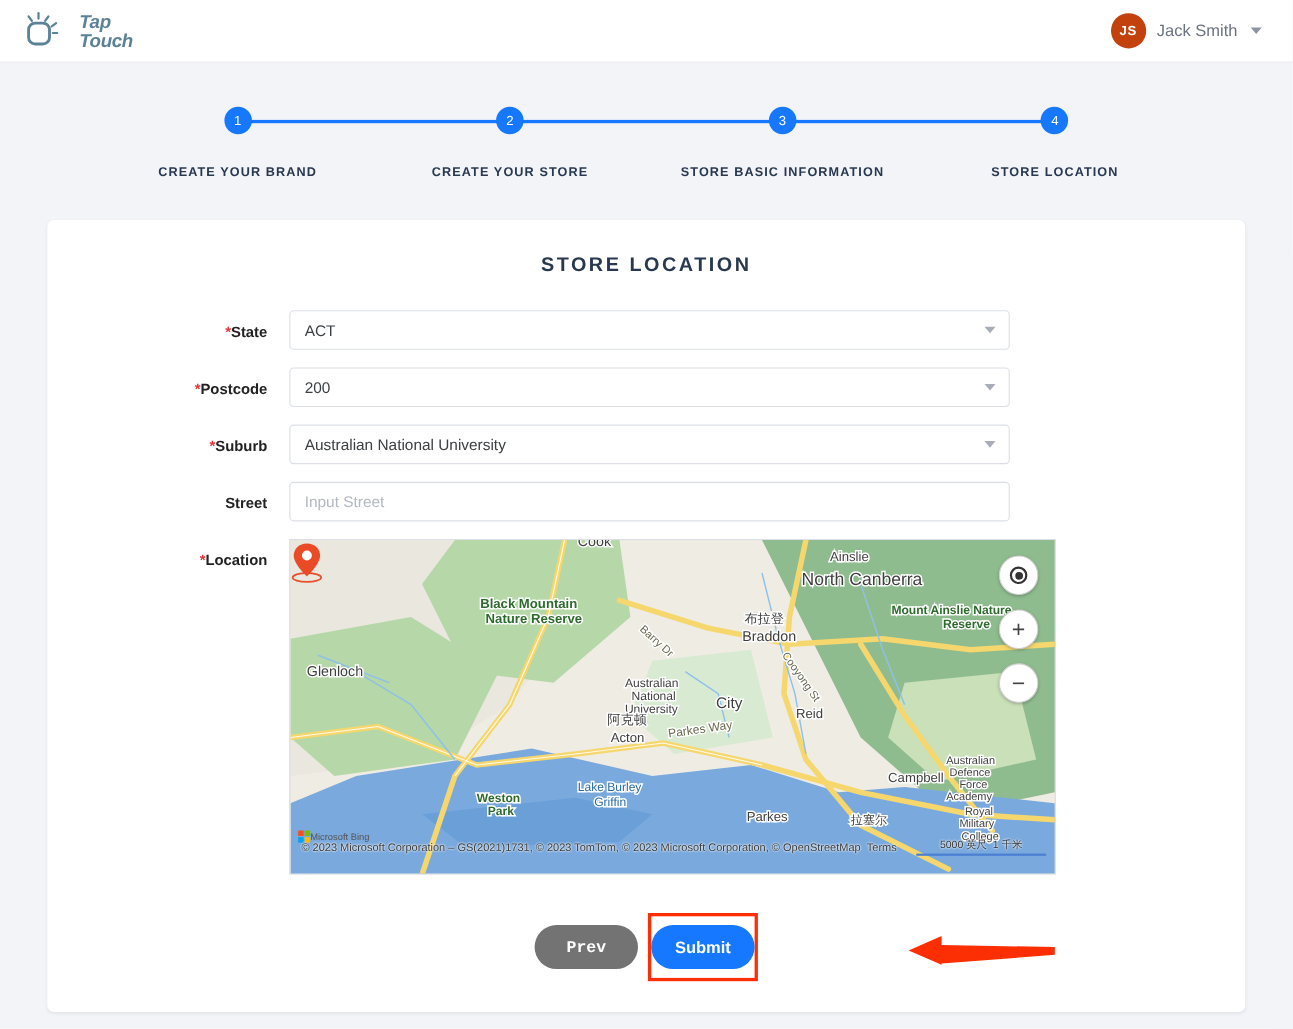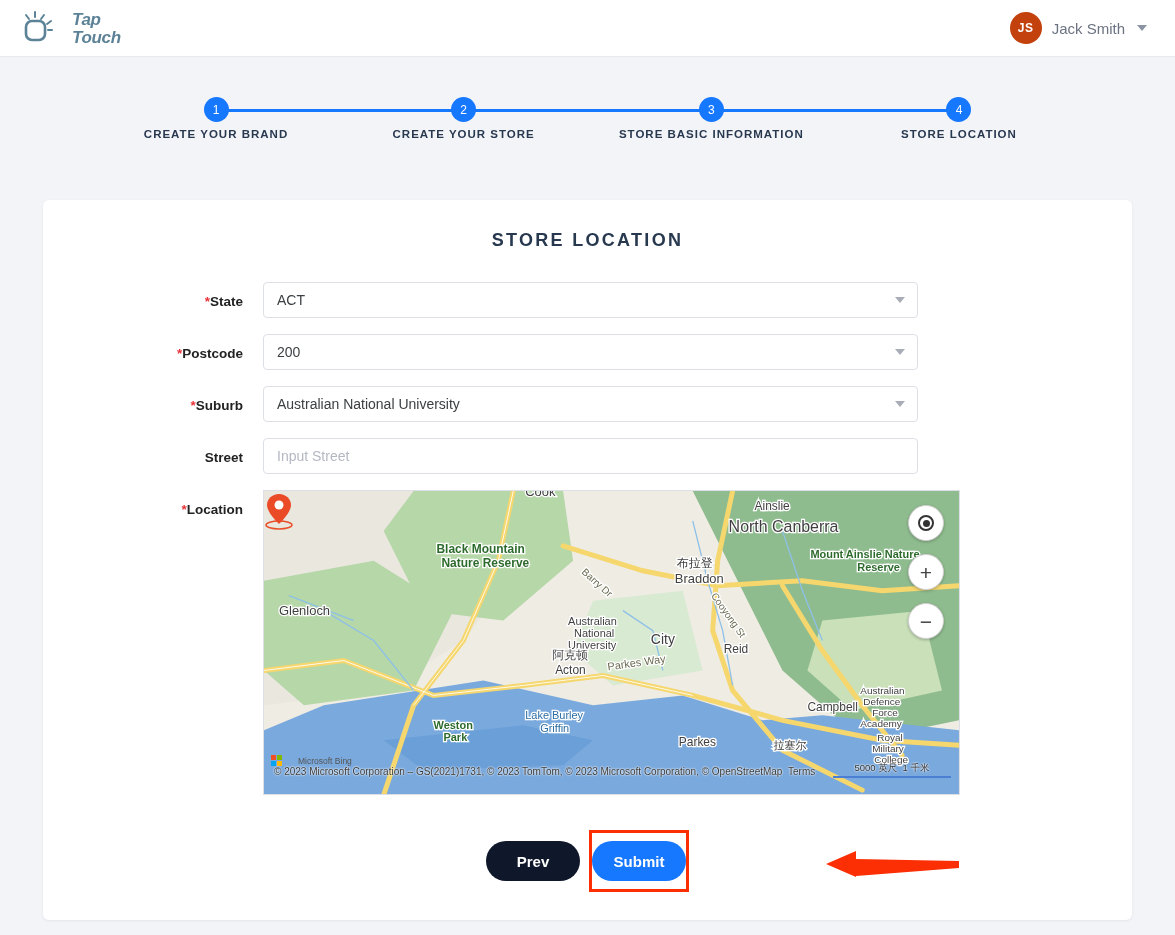--- a/index.html
+++ b/index.html
@@ -51,21 +51,21 @@
   }
   .steps { position: relative; display: flex; justify-content: space-between; }
   .step { width: 132px; display: flex; flex-direction: column; align-items: center; }
   .step-dot {
     width: 25px; height: 25px; border-radius: 50%;
     background: #1677ff; color: #fff;
     font-size: 12px; display: flex; align-items: center; justify-content: center;
     position: relative; z-index: 2;
   }
   .step-label {
-    margin-top: 6px; font-size: 11.5px; font-weight: bold;
+    margin-top: 29px; font-size: 11.5px; font-weight: bold;
     color: #27384f; letter-spacing: 1px; white-space: nowrap;
   }
 
   
   .card {
     margin: 27px 43px 0 43px; background: #fff;
     border-radius: 6px; box-shadow: 0 1px 3px rgba(30,40,70,.07);
     padding: 30px 0 28px 0;
   }
   .card-title {
@@ -113,21 +113,21 @@
     color: #444; font-size: 21px; line-height: 1;
   }
   .dot-ring {
     width: 16px; height: 16px; border-radius: 50%;
     border: 2px solid #333; display: flex; align-items: center; justify-content: center;
   }
   .dot-ring i { width: 7px; height: 7px; border-radius: 50%; background: #333; display: block; }
 
   .bing-logo {
     position: absolute; left: 7px; bottom: 28px;
-    display: flex; align-items: center; gap: 16px;
+    display: flex; align-items: center; gap: 0;
     font-size: 8.5px; color: #555;
   }
   .ms-squares { display: grid; grid-template-columns: 5px 5px; grid-gap: 1px; }
   .ms-squares i { width: 5px; height: 5px; display: block; }
 
   .attribution {
     position: absolute; left: 0; right: 0; bottom: 17px;
     font-size: 10px; color: #3a3a3a; padding-left: 10px;
     white-space: nowrap; text-shadow: 0 0 2px #fff, 0 0 2px #fff;
   }
@@ -144,21 +144,21 @@
   .actions {
     display: flex; justify-content: center; align-items: center;
     margin-top: 35px; position: relative;
   }
   .btn {
     height: 40px; border-radius: 20px; border: none; cursor: pointer;
     color: #fff; font-size: 15px; font-weight: bold;
     font-family: "Liberation Sans", sans-serif;
     display: flex; align-items: center; justify-content: center;
   }
-  .btn-prev { width: 94px; background: #0f172a; }
+  .btn-prev { width: 94px; background: #737373; font-family: Liberation Mono, monospace; }
   .btn-submit { width: 94px; background: #1677ff; }
   .submit-wrap {
     border: 3px solid #fb2e04; padding: 8px 0; margin-left: 9px;
     background: transparent;
   }
   .arrow-annot {
     position: absolute; left: 783px; top: 19px;
     width: 133px; height: 30px;
   }
 </style>

